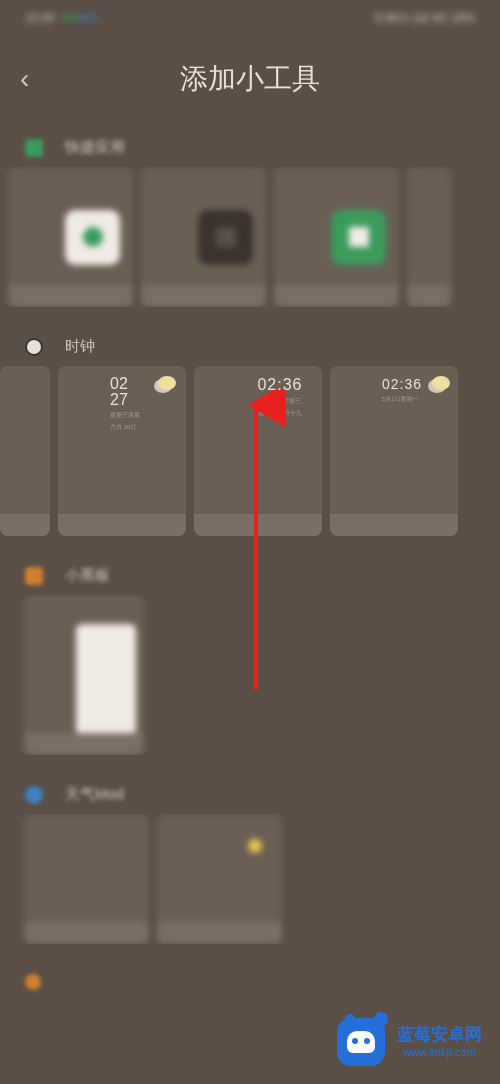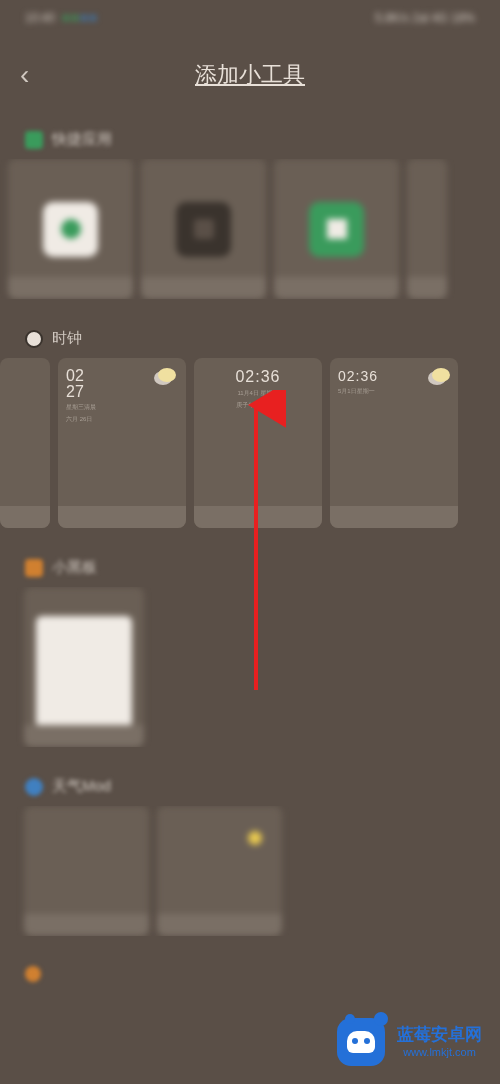--- a/index.html
+++ b/index.html
@@ -50,32 +50,31 @@
     .back-btn {
       position: absolute;
       left: 20px;
       font-size: 28px;
       color: #d0c8c0;
       cursor: pointer;
     }
     .page-title {
       flex: 1;
       text-align: center;
-      font-size: 22px;
+      font-size: 28px;
       font-weight: 400;
       color: #e8e0d8;
-      text-decoration: underline;
     }
     .section {
       margin-bottom: 20px;
     }
     .section-header {
       display: flex;
       align-items: center;
-      gap: 9px;
+      gap: 22px;
       padding: 10px 25px;
       filter: blur(2px);
     }
     .section-header.sharp {
       filter: none;
     }
     .section-icon {
       width: 18px;
       height: 18px;
       border-radius: 4px;
@@ -96,20 +95,21 @@
     }
     .widget-card {
       background: #6a5f55;
       border-radius: 8px;
       flex-shrink: 0;
       display: flex;
       flex-direction: column;
       align-items: center;
       justify-content: center;
       position: relative;
+      padding-left: 44px;
     }
     .widget-card.blurred {
       filter: blur(3px);
     }
     .widget-label {
       position: absolute;
       bottom: 0;
       left: 0;
       right: 0;
       height: 22px;

